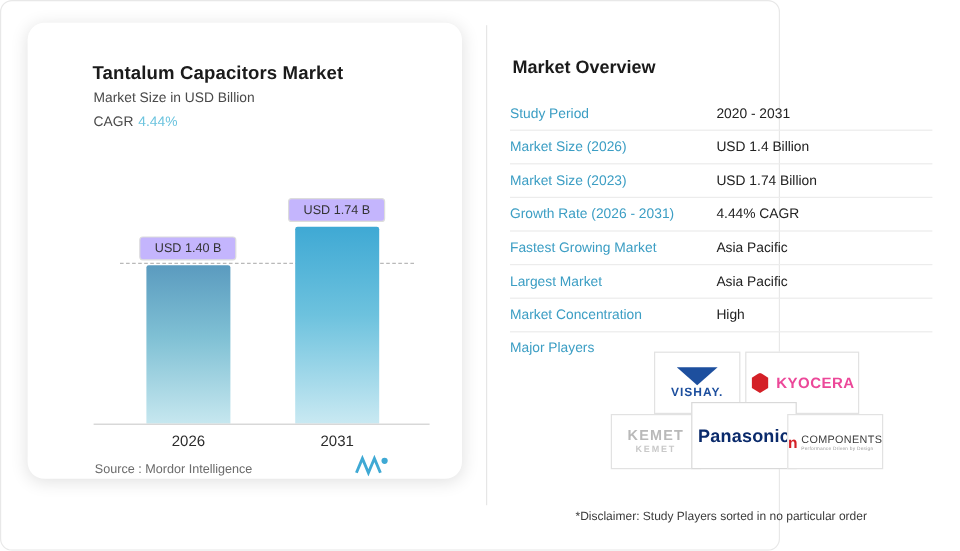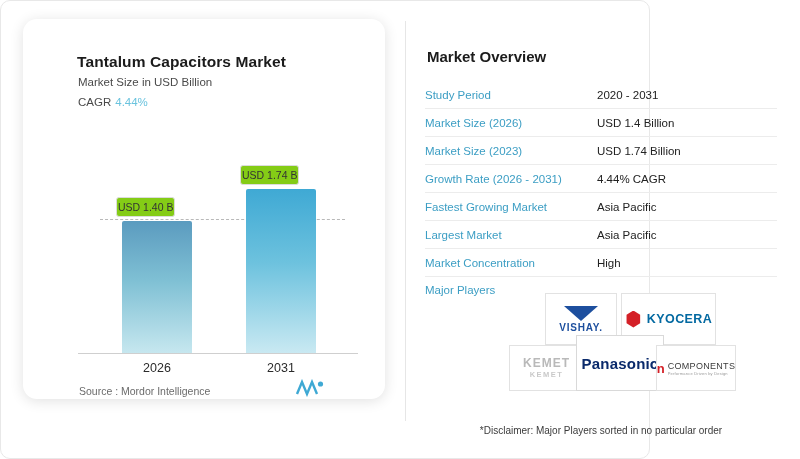--- a/index.html
+++ b/index.html
@@ -98,26 +98,26 @@
     background: linear-gradient(180deg, #5b9bbf 0%, #7fc0d4 45%, #c6e7ef 100%);
   }
   .bar-2031 {
     left: 168px;
     height: 188px;
     background: linear-gradient(180deg, #3fa9d4 0%, #6dc2de 45%, #c9e9f2 100%);
   }
 
   .bar-label {
     position: absolute;
-    background: #84cc16;
+    background: #c4b5fd;
     border: 1px solid #dcdcdc;
     border-radius: 3px;
     font-size: 10.5px;
     color: #333;
-    padding: 3px 1px;
+    padding: 3px 12px;
     white-space: nowrap;
   }
   .label-2026 { left: 38px; bottom: 156px; }
   .label-2031 { left: 162px; bottom: 192px; }
 
   .x-tick {
     position: absolute;
     font-size: 12.5px;
     color: #2b2b2b;
     text-align: center;
@@ -226,21 +226,21 @@
     font-weight: bold;
     color: #1d4f9e;
     letter-spacing: 0.8px;
   }
   .kyocera-wrap { display: flex; align-items: center; gap: 5px; }
   .kyo-mark {
     width: 17px; height: 17px;
     background: #d42027;
     clip-path: polygon(50% 0%, 90% 25%, 90% 75%, 50% 100%, 10% 75%, 10% 25%);
   }
-  .kyo-text { font-size: 12.5px; font-weight: bold; color: #0369a1; letter-spacing: .4px;}
+  .kyo-text { font-size: 12.5px; font-weight: bold; color: #ec4899; letter-spacing: .4px;}
   .yageo-wrap { text-align:center; line-height: 1.15;}
   .yageo-text { font-size: 12px; font-weight: bold; color: #b9b9b9; letter-spacing: 1px;}
   .kemet-text { font-size: 7.5px; font-weight: bold; color: #c9c9c9; letter-spacing: 1.5px;}
   .pana-text { font-size: 15px; font-weight: bold; color: #0a2a6b; letter-spacing: .2px;}
   .nic-wrap { display:flex; align-items:center; gap:3px;}
   .nic-mark { font-size: 13px; font-weight: bold; color:#d42027;}
   .nic-text { font-size: 9px; font-weight: normal; color:#3b3b3b; letter-spacing:.3px;}
   .nic-sub { font-size: 4px; color:#9a9a9a; letter-spacing:.2px;}
 
   .disclaimer {
@@ -356,14 +356,14 @@
       <div class="nic-wrap">
         <div class="nic-mark">n</div>
         <div>
           <div class="nic-text">COMPONENTS</div>
           <div class="nic-sub">Performance Driven by Design</div>
         </div>
       </div>
     </div>
   </div>
 
-  <div class="disclaimer">*Disclaimer: Major Players sorted in no particular order</div>
+  <div class="disclaimer">*Disclaimer: Study Players sorted in no particular order</div>
 </div>
 
 </body></html>

